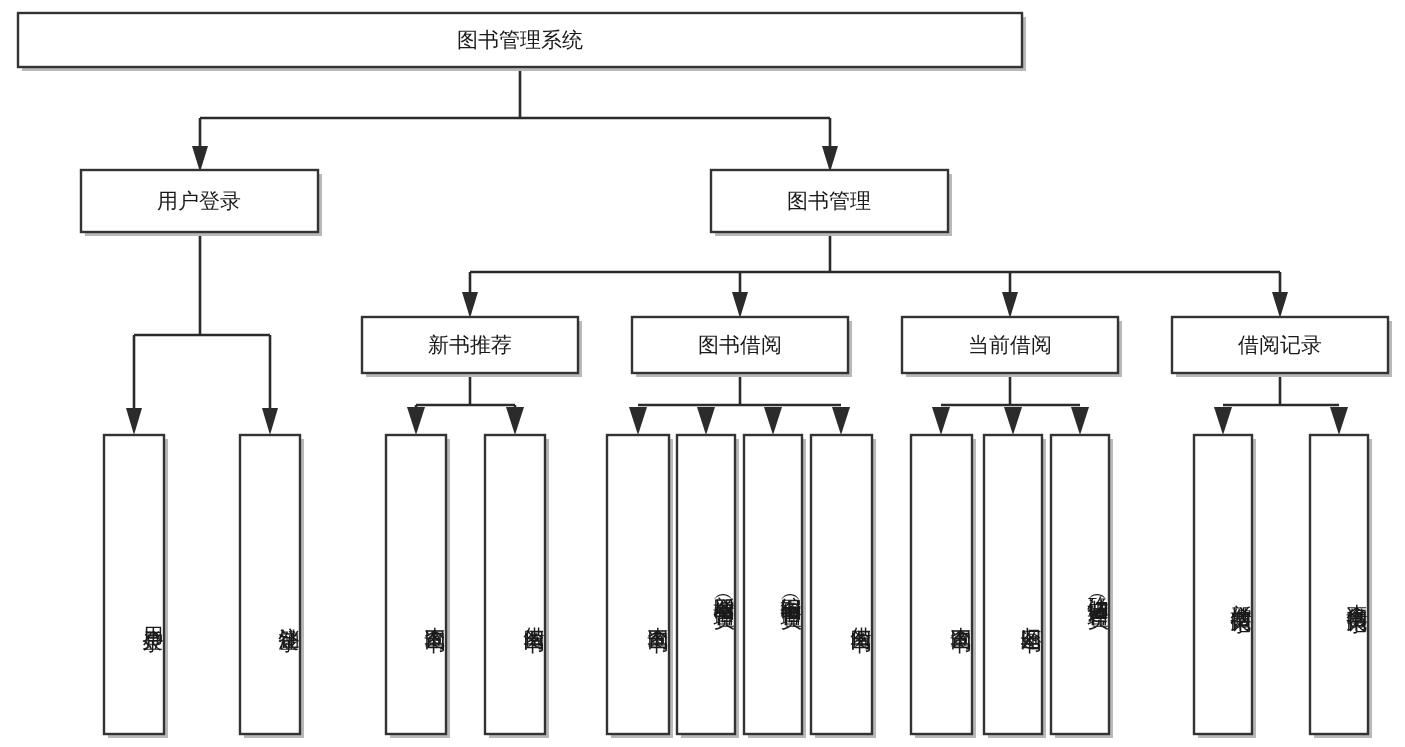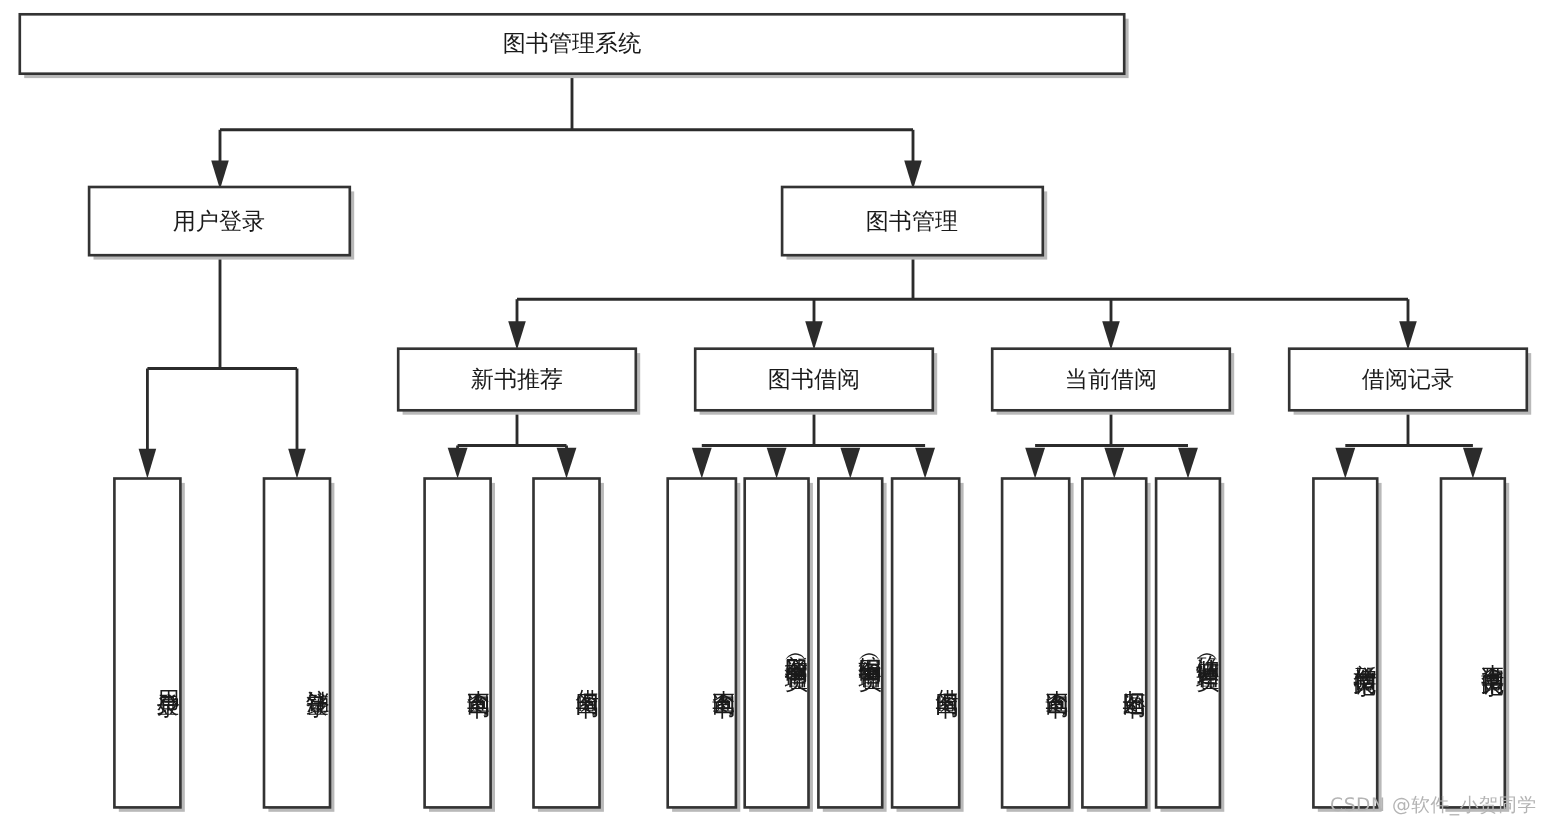--- a/index.html
+++ b/index.html
@@ -234,14 +234,13 @@
   <div class="vert-label" style="left:607px; top:494px; width:62px; height:240px;">查询图书</div>
   <div class="vert-label" style="left:677px; top:443px; width:58px; height:290px;">新增图书（管理员）</div>
   <div class="vert-label" style="left:744px; top:443px; width:58px; height:290px;">编辑图书（管理员）</div>
   <div class="vert-label" style="left:811px; top:494px; width:61px; height:240px;">借阅图书</div>
   <div class="vert-label" style="left:911px; top:494px; width:61px; height:240px;">查询图书</div>
   <div class="vert-label" style="left:984px; top:494px; width:58px; height:240px;">归还图书</div>
   <div class="vert-label" style="left:1051px; top:443px; width:58px; height:290px;">确认归还（管理员）</div>
   <div class="vert-label" style="left:1194px; top:458px; width:58px; height:270px;">新增借阅记录</div>
   <div class="vert-label" style="left:1310px; top:458px; width:58px; height:270px;">查询借阅记录</div>
 
-  <div class="watermark">CSDN @软件_小贺同学</div>
 </div>
 
 </body></html>

